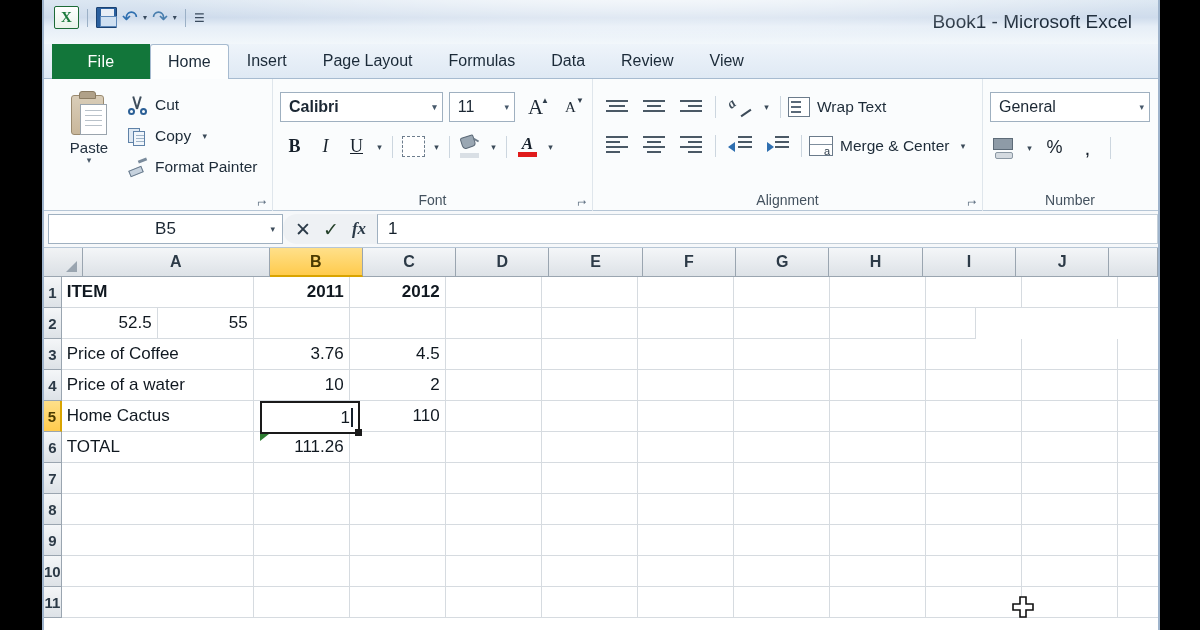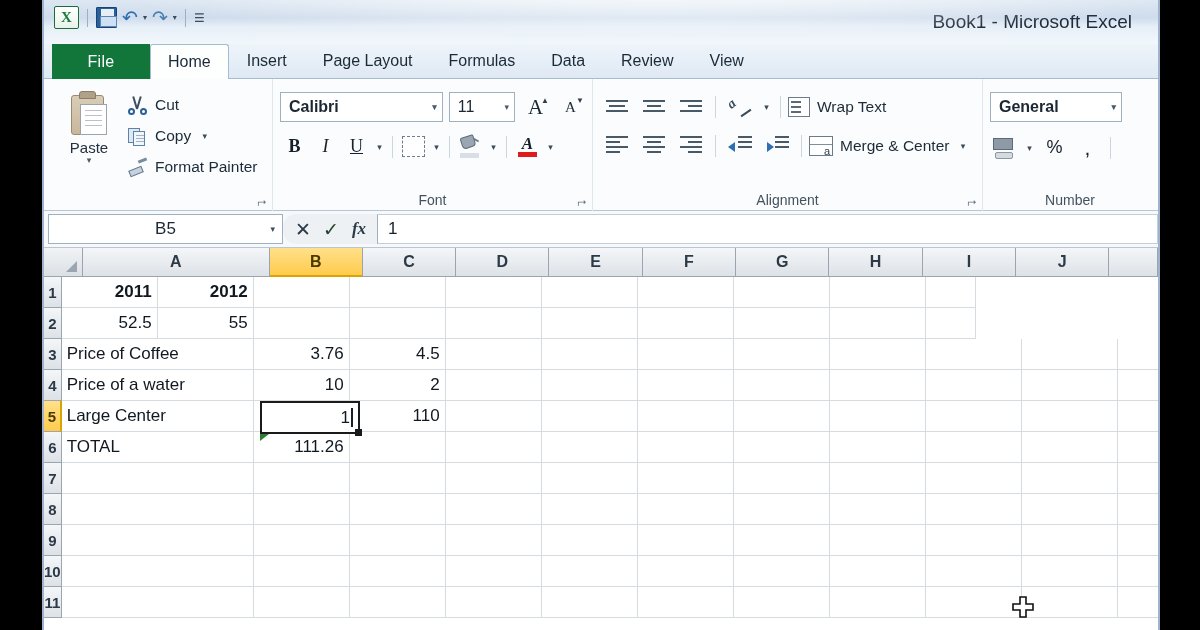--- a/index.html
+++ b/index.html
@@ -182,21 +182,21 @@
   .al-text { display: flex; align-items: center; gap: 7px; font-size: 15.5px; color: #1d2b38; height: 28px; }
   .ico-wrap { width: 22px; height: 20px; background:#fff; border:1px solid #6b7b8b; position:relative;}
   .ico-wrap::before{content:"";position:absolute;left:2px;top:3px;width:10px;height:2px;background:#5a6a79;box-shadow:0 5px 0 #5a6a79,0 10px 0 #5a6a79;}
   .ico-merge { width: 24px; height: 20px; background:#fff; border:1px solid #6b7b8b; position:relative;}
   .ico-merge::before{content:"";position:absolute;left:0;top:7px;width:22px;height:1px;background:#7f8e9d;}
   .ico-merge::after{content:"a";position:absolute;right:2px;bottom:-2px;font-size:11px;color:#2d3c4a;}
 
   
   .g-number { width: 175px; }
   .num-row1 { padding-top: 7px; }
-  .cb-numfmt { width: 132px; font-weight: bold; }
+  .cb-numfmt { width: 160px; }
   .num-row2 { display: flex; align-items: center; gap: 4px; padding-top: 11px; }
   .ico-currency { width:26px;height:22px;position:relative; }
   .ico-currency .bill{position:absolute;left:1px;top:1px;width:20px;height:12px;background:#8e9ba7;border:1px solid #5d6b78;}
   .ico-currency .hand{position:absolute;left:3px;bottom:0;width:18px;height:7px;background:#d4dae0;border:1px solid #8a97a3;border-radius:2px;}
   .pct { font-size: 18px; color: #16202b; }
   .comma { font-size: 21px; color: #16202b; line-height: 14px; }
 
   
   .fbar { height: 37px; background: #f6f8fa; display: flex; align-items: stretch; border-bottom: 1px solid #b6c6d6; }
   .namebox {
@@ -537,20 +537,21 @@
           <div class="rowhead">6</div>
           <div class="rowhead">7</div>
           <div class="rowhead">8</div>
           <div class="rowhead">9</div>
           <div class="rowhead">10</div>
           <div class="rowhead">11</div>
         </div>
 
         <div class="cells">
           <div class="grow">
+            <div class="cell w-a bold">ITEM</div>
             <div class="cell w-b num bold">2011</div>
             <div class="cell w-c num bold">2012</div>
             <div class="cell w-d"></div>
               <div class="cell w-e"></div>
             <div class="cell w-f"></div>
               <div class="cell w-g"></div>
             <div class="cell w-h"></div>
               <div class="cell w-i"></div>
             <div class="cell w-j"></div>
               <div class="cell w-k"></div>
@@ -587,21 +588,21 @@
             <div class="cell w-d"></div>
               <div class="cell w-e"></div>
             <div class="cell w-f"></div>
               <div class="cell w-g"></div>
             <div class="cell w-h"></div>
               <div class="cell w-i"></div>
             <div class="cell w-j"></div>
               <div class="cell w-k"></div>
           </div>
           <div class="grow">
-            <div class="cell w-a">Large Center</div>
+            <div class="cell w-a">Home Cactus</div>
             <div class="cell w-b num"></div>
             <div class="cell w-c num">110</div>
             <div class="cell w-d"></div>
               <div class="cell w-e"></div>
             <div class="cell w-f"></div>
               <div class="cell w-g"></div>
             <div class="cell w-h"></div>
               <div class="cell w-i"></div>
             <div class="cell w-j"></div>
               <div class="cell w-k"></div>

